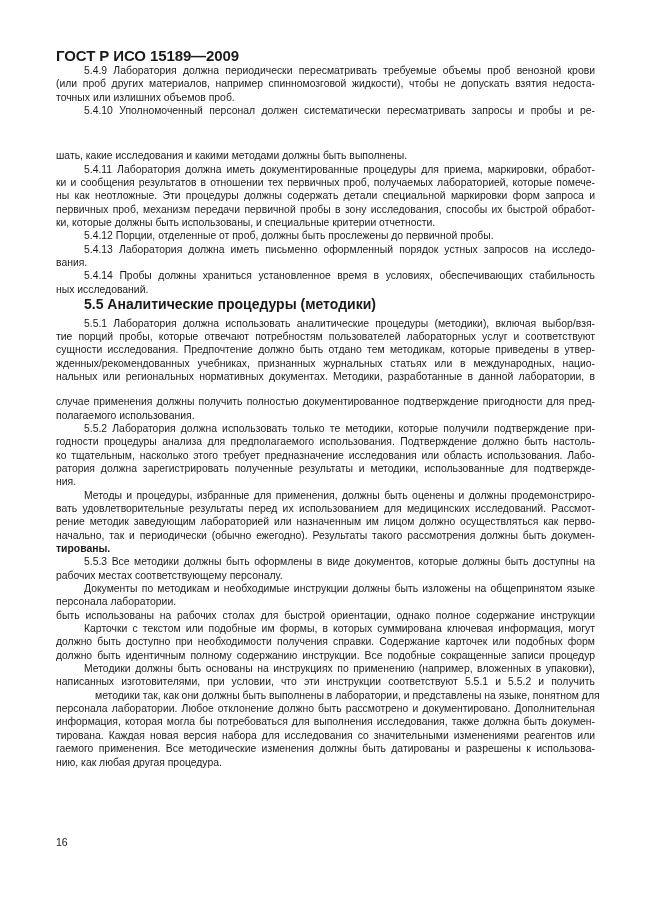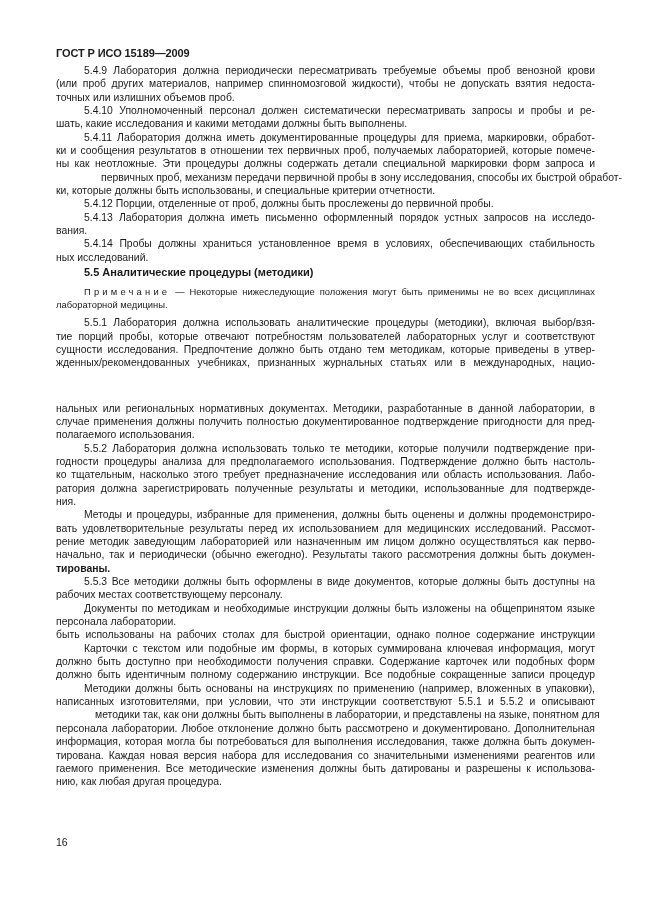--- a/index.html
+++ b/index.html
@@ -1,81 +1,77 @@
 <!DOCTYPE html>
 <html><head>
 <meta charset="utf-8">
 <style>
   html, body { margin: 0; padding: 0; background: #ffffff; }
   body { width: 646px; height: 913px; position: relative; overflow: hidden; color: #1a1a1a; font-family: "Liberation Sans", sans-serif; }
-  .header { position: absolute; left: 56px; top: 47px; font-size: 11px; font-weight: bold; letter-spacing: -0.1px; }
+  .header { position: absolute; left: 56px; top: 47px; font-size: 15px; font-weight: bold; letter-spacing: -0.1px; }
   .body-text { position: absolute; left: 56px; top: 64px; width: 539px; font-size: 10.4px; line-height: 13.35px; }
   .line { display: block; white-space: nowrap; text-align: justify; text-align-last: justify; height: 13.35px; overflow: visible; }
   .line.last { text-align-last: left; }
   .line.indent { padding-left: 28px; }
-  .section-title { font-weight: bold; font-size: 11px; padding-left: 28px; display: block; height: 13.35px; margin-top: 2px; margin-bottom: 5px; white-space: nowrap; }
+  .section-title { font-weight: bold; font-size: 14px; padding-left: 28px; display: block; height: 13.35px; margin-top: 2px; margin-bottom: 5px; white-space: nowrap; }
   .note { font-size: 9.4px; }
   .note .spaced { letter-spacing: 3.2px; }
   .note-block { margin-bottom: 5px; }
   .page-number { position: absolute; left: 56px; top: 836px; font-size: 10.5px; }
 </style>
 </head>
 <body>
 
 <div class="header">ГОСТ Р ИСО 15189—2009</div>
 
 <div class="body-text">
 
   <div>
     <span class="line indent" style="white-space: nowrap;">5.4.9 Лаборатория должна периодически пересматривать требуемые объемы проб венозной крови</span>
     <span class="line" style="white-space: nowrap;">(или проб других материалов,  например спинномозговой жидкости), чтобы не допускать взятия недоста-</span>
     <span class="line last" style="white-space: nowrap;">точных или излишних объемов проб.</span>
   </div>
 
   <div>
     <span class="line indent" style="white-space: nowrap;">5.4.10 Уполномоченный персонал должен систематически пересматривать запросы и пробы и ре-</span>
-    <span class="line last" style="white-space: nowrap;">шать, какие исследования и какими методами должны быть выполнены.</span>
+    <span class="line last" style="white-space: nowrap; margin-top: 32px;">шать, какие исследования и какими методами должны быть выполнены.</span>
   </div>
 
   <div>
     <span class="line indent" style="white-space: nowrap;">5.4.11 Лаборатория должна иметь документированные процедуры для приема, маркировки, обработ-</span>
     <span class="line" style="white-space: nowrap;">ки и сообщения результатов в отношении  тех первичных проб, получаемых лабораторией, которые помече-</span>
     <span class="line" style="white-space: nowrap;">ны как неотложные. Эти процедуры должны содержать детали специальной маркировки форм запроса и</span>
-    <span class="line" style="white-space: nowrap; margin-left: 45px;">первичных проб, механизм передачи первичной пробы в зону исследования, способы их быстрой обработ-</span>
+    <span class="line" style="white-space: nowrap;">первичных проб, механизм передачи первичной пробы в зону исследования, способы их быстрой обработ-</span>
     <span class="line last" style="white-space: nowrap;">ки, которые должны быть использованы, и специальные критерии отчетности.</span>
   </div>
 
   <div>
     <span class="line indent last" style="white-space: nowrap;">5.4.12 Порции, отделенные  от проб, должны быть прослежены до первичной пробы.</span>
   </div>
 
   <div>
     <span class="line indent" style="white-space: nowrap;">5.4.13 Лаборатория  должна  иметь  письменно оформленный  порядок устных запросов на исследо-</span>
     <span class="line last" style="white-space: nowrap;">вания.</span>
   </div>
 
   <div>
     <span class="line indent" style="white-space: nowrap;">5.4.14 Пробы должны храниться  установленное время в условиях, обеспечивающих стабильность</span>
     <span class="line last" style="white-space: nowrap;">ных исследований.</span>
   </div>
 
   <span class="section-title">5.5 Аналитические процедуры (методики)</span>
 
-  <div class="note note-block">
-    <span class="line indent" style="white-space: nowrap;"><span class="spaced">Примечание</span><span> — Некоторые нижеследующие положения могут быть применимы не во всех дисциплинах</span></span>
-    <span class="line last" style="white-space: nowrap;">лабораторной  медицины.</span>
-  </div>
 
   <div>
     <span class="line indent" style="white-space: nowrap;">5.5.1 Лаборатория должна использовать аналитические процедуры (методики), включая выбор/взя-</span>
     <span class="line" style="white-space: nowrap;">тие порций пробы, которые отвечают потребностям пользователей лабораторных услуг и соответствуют</span>
     <span class="line" style="white-space: nowrap;">сущности исследования. Предпочтение должно быть отдано тем методикам, которые приведены  в утвер-</span>
     <span class="line" style="white-space: nowrap;">жденных/рекомендованных учебниках, признанных журнальных статьях или в международных, нацио-</span>
-    <span class="line" style="white-space: nowrap; margin-top: 32px;">нальных или региональных нормативных документах. Методики, разработанные в данной лаборатории, в</span>
-    <span class="line" style="white-space: nowrap;">случае применения  должны получить полностью документированное подтверждение пригодности для пред-</span>
+    <span class="line" style="white-space: nowrap;">нальных или региональных нормативных документах. Методики, разработанные в данной лаборатории, в</span>
+    <span class="line" style="white-space: nowrap; margin-top: 12px;">случае применения  должны получить полностью документированное подтверждение пригодности для пред-</span>
     <span class="line last" style="white-space: nowrap;">полагаемого использования.</span>
   </div>
 
   <div>
     <span class="line indent" style="white-space: nowrap;">5.5.2 Лаборатория должна использовать только те методики, которые получили подтверждение при-</span>
     <span class="line" style="white-space: nowrap;">годности  процедуры анализа для предполагаемого использования. Подтверждение должно быть настоль-</span>
     <span class="line" style="white-space: nowrap;">ко тщательным, насколько этого требует предназначение исследования или область использования. Лабо-</span>
     <span class="line" style="white-space: nowrap;">ратория должна зарегистрировать полученные результаты и методики, использованные для подтвержде-</span>
     <span class="line last" style="white-space: nowrap;">ния.</span>
   </div>
@@ -100,21 +96,21 @@
 
   <div>
     <span class="line" style="white-space: nowrap;">быть использованы на рабочих столах для быстрой ориентации, однако полное содержание инструкции</span>
     <span class="line indent" style="white-space: nowrap;">Карточки с текстом или подобные  им формы, в которых суммирована ключевая информация, могут</span>
     <span class="line" style="white-space: nowrap;">должно быть доступно при необходимости получения справки. Содержание карточек или подобных форм</span>
     <span class="line" style="white-space: nowrap;">должно быть идентичным полному содержанию инструкции. Все подобные сокращенные записи процедур</span>
   </div>
 
   <div>
     <span class="line indent" style="white-space: nowrap;">Методики должны быть основаны на инструкциях по применению (например, вложенных в упаковки),</span>
-    <span class="line" style="white-space: nowrap;">написанных  изготовителями,  при  условии,  что  эти  инструкции  соответствуют  5.5.1  и  5.5.2  и  описывают</span>
+    <span class="line" style="white-space: nowrap;">написанных  изготовителями,  при  условии,  что  эти  инструкции  соответствуют  5.5.1  и  5.5.2  и  получить</span>
     <span class="line" style="white-space: nowrap; padding-left: 39px;">методики так,  как они должны быть выполнены в лаборатории,  и представлены на языке, понятном для</span>
     <span class="line" style="white-space: nowrap;">персонала лаборатории. Любое отклонение должно быть рассмотрено и документировано. Дополнительная</span>
     <span class="line" style="white-space: nowrap;">информация, которая могла бы потребоваться для выполнения исследования, также должна быть докумен-</span>
     <span class="line" style="white-space: nowrap;">тирована. Каждая новая версия набора для исследования со значительными изменениями реагентов или</span>
     <span class="line" style="white-space: nowrap;">гаемого применения. Все методические изменения должны быть датированы и разрешены к использова-</span>
     <span class="line last" style="white-space: nowrap;">нию, как любая другая процедура.</span>
   </div>
 
 </div>
 

